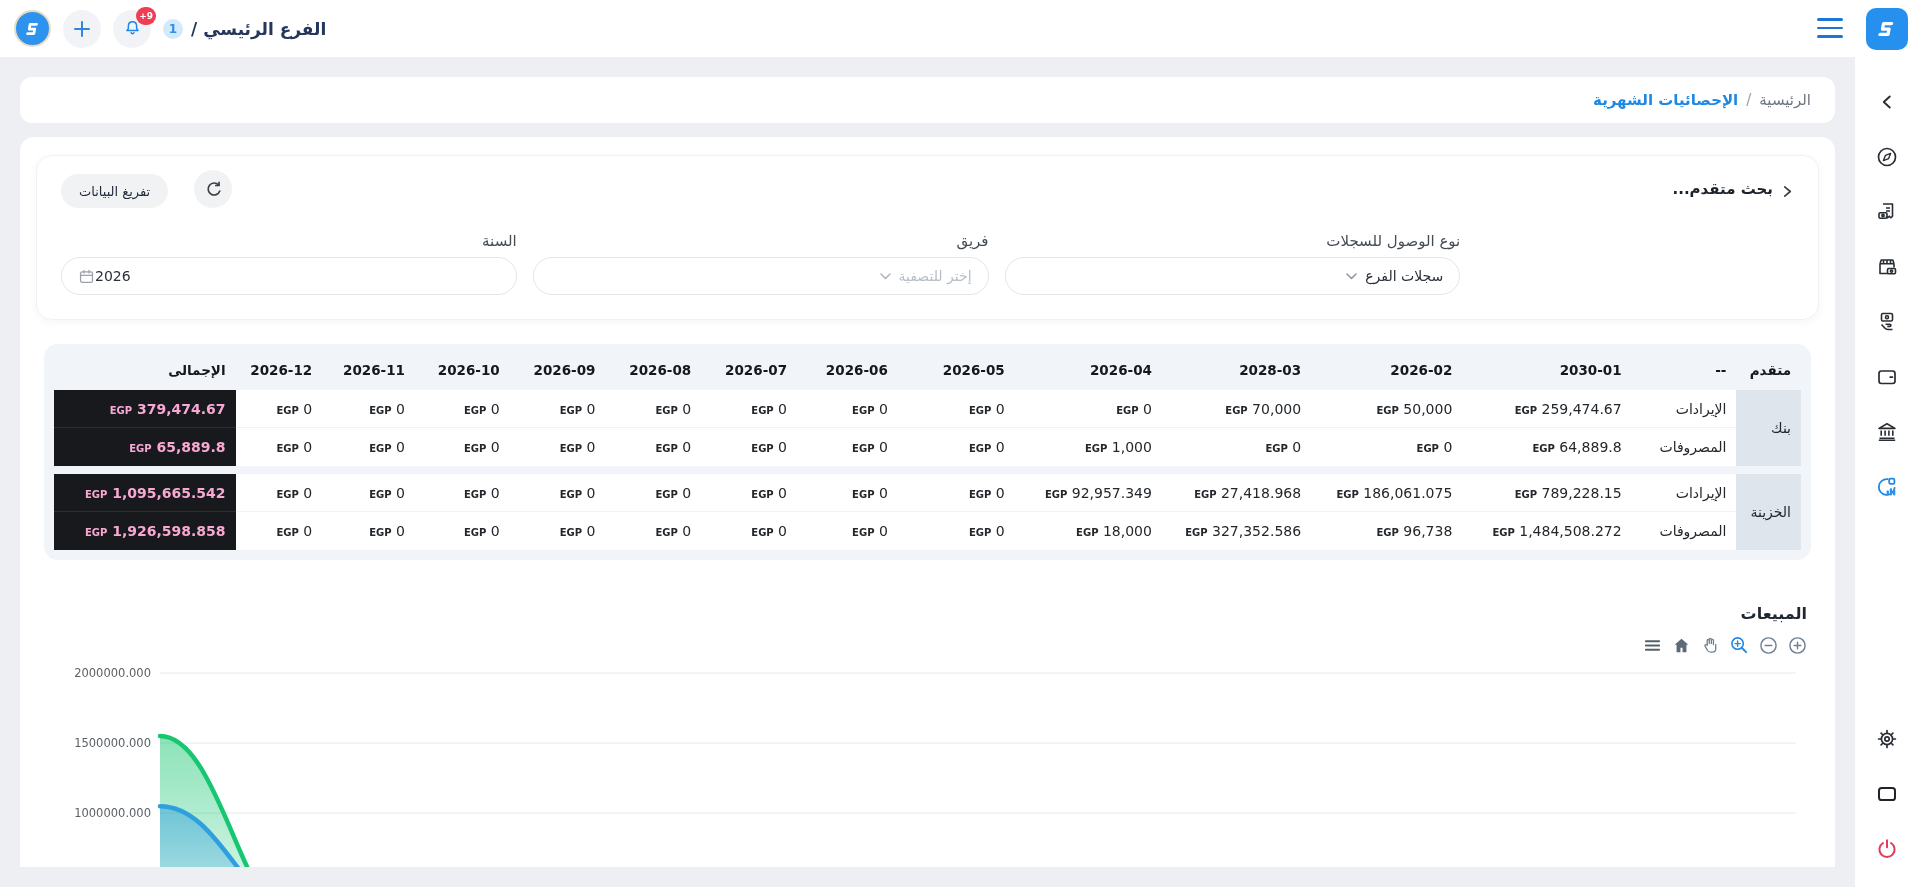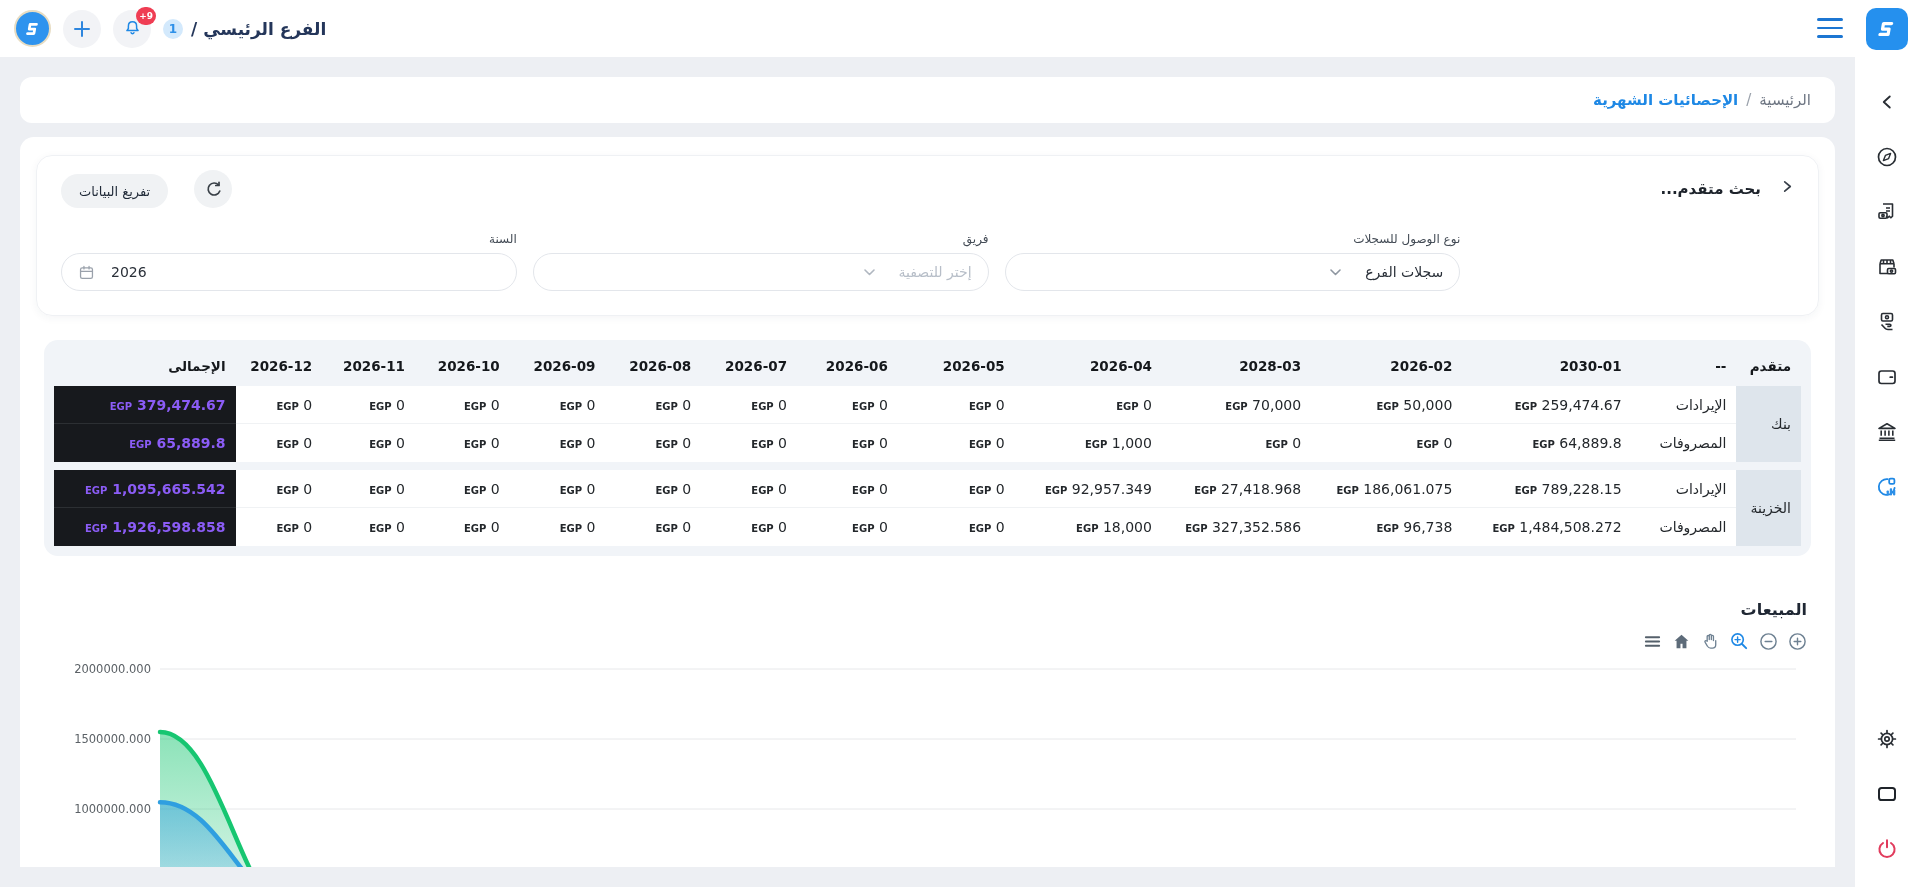--- a/index.html
+++ b/index.html
@@ -27,43 +27,43 @@
   
   .content{position:absolute;top:57px;left:0;right:64px;bottom:0;padding:20px;}
   .crumb-card{height:46px;background:#fff;border-radius:12px;display:flex;align-items:center;padding:0 24px;font-size:15px;}
   .crumb-home{color:#6e7683;}
   .crumb-sep{color:#9aa1ab;margin:0 8px;}
   .crumb-cur{color:#1e88e5;font-weight:bold;}
   .main-card{margin-top:14px;background:#fff;border-radius:14px 14px 0 0;height:calc(100% - 60px);overflow:hidden;padding-top:18px;}
   
   .filter-card{margin:0 16px;border:1px solid #eff1f4;border-radius:16px;box-shadow:0 2px 8px rgba(40,50,70,.05);padding:14px 24px 24px;}
   .filter-head{display:flex;align-items:center;}
-  .adv-search{display:flex;align-items:flex-start;gap:20px;font-size:15px;font-weight:bold;color:#1d232b;cursor:pointer;}
+  .adv-search{display:flex;align-items:flex-end;gap:8px;font-size:15px;font-weight:bold;color:#1d232b;cursor:pointer;}
   .filter-actions{margin-right:auto;display:flex;direction:ltr;gap:26px;align-items:flex-end;}
   .pill-btn{background:#f0f2f4;border:none;border-radius:17px;height:34px;padding:0 18px;font-size:13px;color:#1f2937;
     font-family:inherit;cursor:pointer;}
   .icon-btn{width:38px;height:38px;border-radius:50%;background:#f0f2f4;border:none;display:flex;align-items:center;justify-content:center;cursor:pointer;}
   .fields-row{direction:ltr;display:flex;gap:16px;margin-top:24px;}
   .field{width:26.3%;direction:rtl;}
-  .field label{display:block;font-size:12px;color:#434b55;margin-bottom:7px;}
-  .control{height:38px;border:1px solid #e3e6eb;border-radius:19px;background:#fff;display:flex;align-items:center;padding:0 16px;font-size:14px;color:#2a3039;cursor:pointer;gap:16px;}
+  .field label{display:block;font-size:15px;color:#434b55;margin-bottom:7px;}
+  .control{height:38px;border:1px solid #e3e6eb;border-radius:19px;background:#fff;display:flex;align-items:center;padding:0 16px;font-size:14px;color:#2a3039;cursor:pointer;}
   .control .chev{margin-right:8px;display:flex;}
   .control.placeholder{color:#b7bec8;}
   .control.ltr{direction:ltr;cursor:text;}
   
   .table-wrap{margin:24px 24px 0;background:#f1f4f8;border-radius:14px;padding:6px 10px 10px;}
   table{width:100%;border-collapse:separate;border-spacing:0;table-layout:fixed;}
   thead th{height:40px;font-size:13.5px;font-weight:bold;color:#15181c;text-align:right;padding:0 10px;}
   td{height:38px;padding:0 10px;font-size:14px;color:#23272b;text-align:right;vertical-align:middle;}
   td.val{background:#fff;border-bottom:1px solid #f0f2f4;white-space:nowrap;}
   tr.last td.val{border-bottom:none;}
   td.grp{background:#dee5ec;text-align:right;font-size:14px;color:#23272b;}
   td.rowlabel{background:#fff;border-bottom:1px solid #f0f2f4;}
   tr.last td.rowlabel{border-bottom:none;}
-  td.total{background:#17191d;color:#8b5cf6;font-weight:bold;border-bottom:1px solid #2c2f33;white-space:nowrap;text-align:right;}
+  td.total{background:#17191d;color:#f9a8d4;font-weight:bold;border-bottom:1px solid #2c2f33;white-space:nowrap;text-align:right;}
   tr.last td.total{border-bottom:none;}
   .cur{font-size:10px;font-weight:bold;}
   td.total .cur{font-size:10px;}
   tr.gap td{height:8px;padding:0;background:transparent;}
   
   .chart-section{padding:0 28px;margin-top:44px;}
   .chart-title{font-size:16px;font-weight:bold;color:#1f2733;}
   .chart-toolbar{display:flex;gap:9px;align-items:center;margin-top:12px;}
   .tool{width:20px;height:20px;display:flex;align-items:center;justify-content:center;cursor:pointer;}
   .chart-area{margin-top:4px;direction:ltr;}

